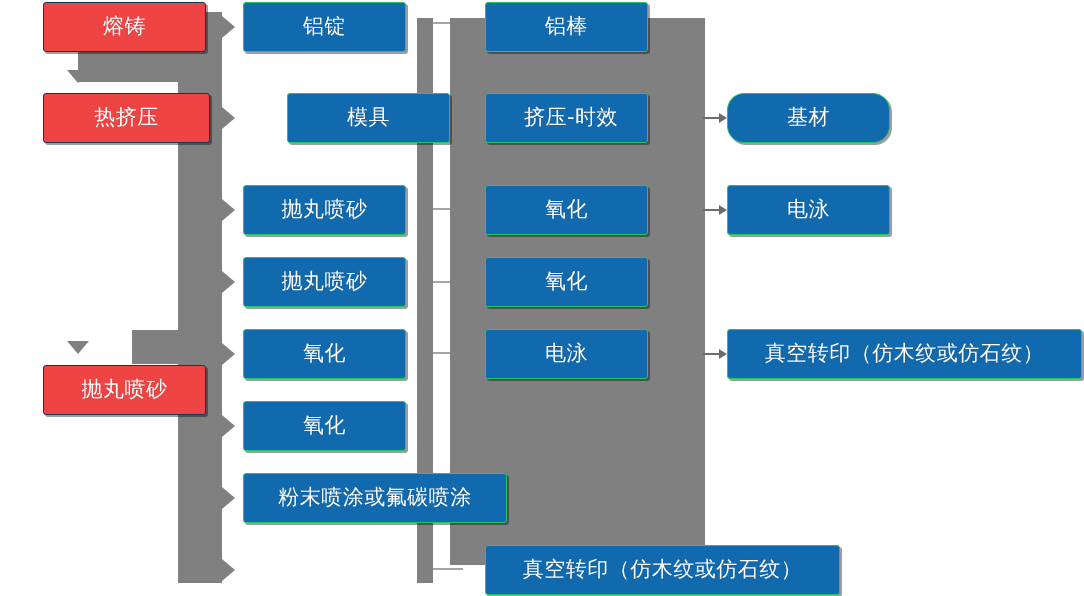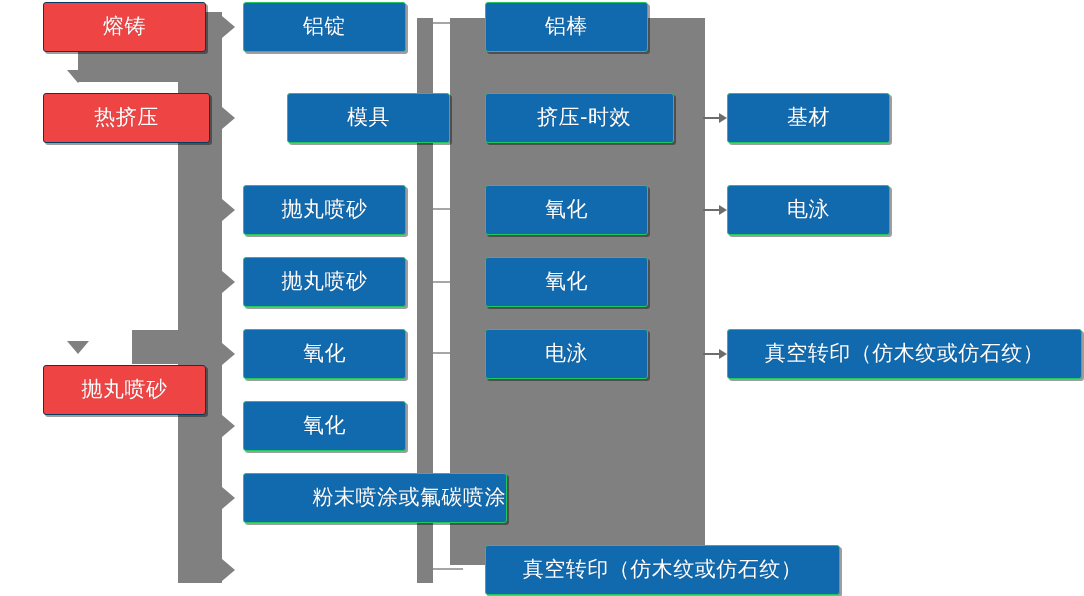--- a/index.html
+++ b/index.html
@@ -125,44 +125,44 @@
   </div>
   <div class="box mid" style="left:243px;top:257px;width:163px;height:50px;">
     <span class="cap">抛丸喷砂</span>
   </div>
   <div class="box mid" style="left:243px;top:329px;width:163px;height:50px;">
     <span class="cap">氧化</span>
   </div>
   <div class="box mid" style="left:243px;top:401px;width:163px;height:50px;">
     <span class="cap">氧化</span>
   </div>
-  <div class="box mid" style="left:243px;top:473px;width:264px;height:50px;justify-content:flex-end;">
+  <div class="box mid" style="left:243px;top:473px;width:264px;height:50px;">
     <span class="cap">粉末喷涂或氟碳喷涂</span>
   </div>
 
   <div class="box mid" style="left:485px;top:2px;width:163px;height:50px;">
     <span class="cap">铝棒</span>
   </div>
-  <div class="box mid" style="left:485px;top:93px;width:189px;height:50px;padding-left:9px;">
+  <div class="box mid" style="left:485px;top:93px;width:163px;height:50px;padding-left:9px;">
     <span class="cap">挤压-时效</span>
   </div>
   <div class="box mid" style="left:485px;top:185px;width:163px;height:50px;">
     <span class="cap">氧化</span>
   </div>
   <div class="box mid" style="left:485px;top:257px;width:163px;height:50px;">
     <span class="cap">氧化</span>
   </div>
   <div class="box mid" style="left:485px;top:329px;width:163px;height:50px;">
     <span class="cap">电泳</span>
   </div>
   <div class="box mid" style="left:485px;top:545px;width:355px;height:50px;">
     <span class="cap">真空转印（仿木纹或仿石纹）</span>
   </div>
 
-  <div class="box mid" style="left:727px;top:93px;width:163px;height:50px;">
+  <div class="box mid" style="left:727px;top:93px;width:163px;height:50px;border-radius:17px;">
     <span class="cap">基材</span>
   </div>
   <div class="box mid" style="left:727px;top:185px;width:163px;height:50px;">
     <span class="cap">电泳</span>
   </div>
   <div class="box mid" style="left:727px;top:329px;width:355px;height:50px;">
     <span class="cap">真空转印（仿木纹或仿石纹）</span>
   </div>
 
 </div>

